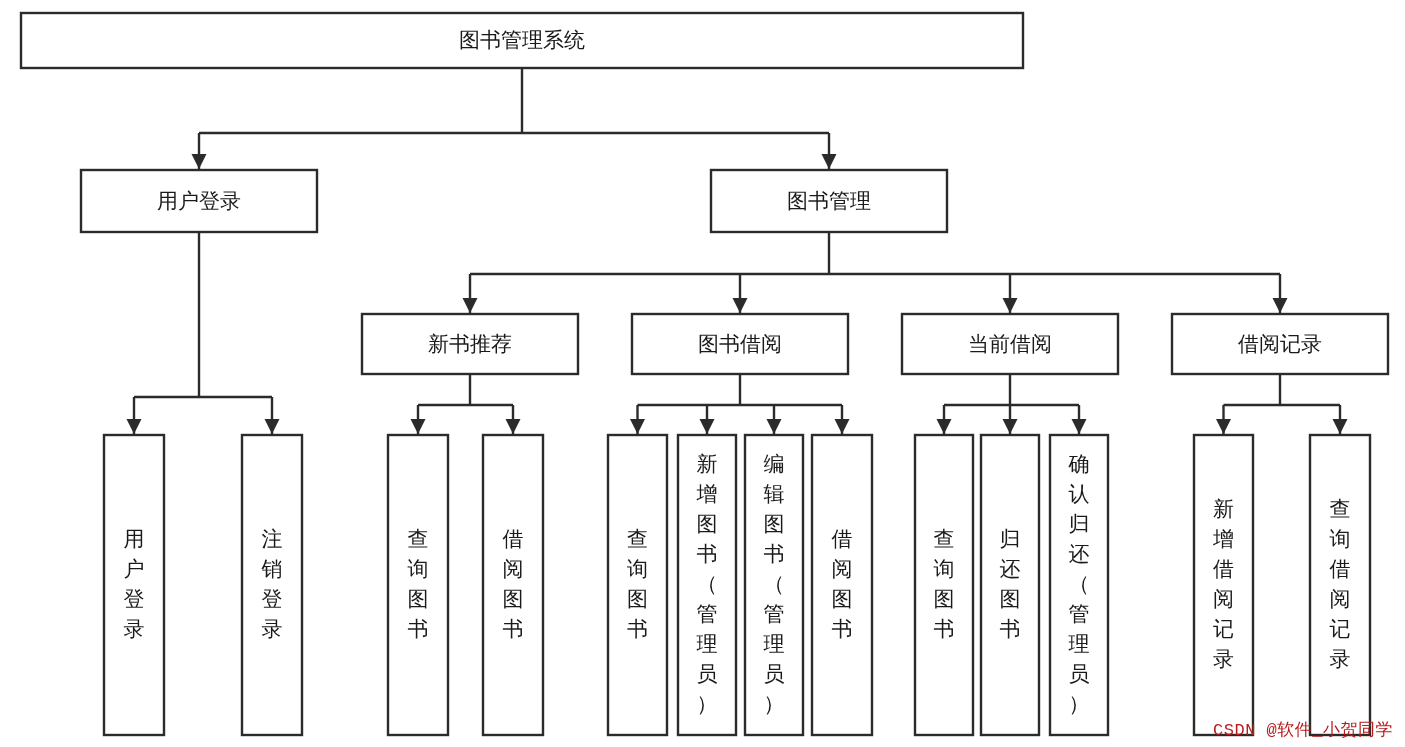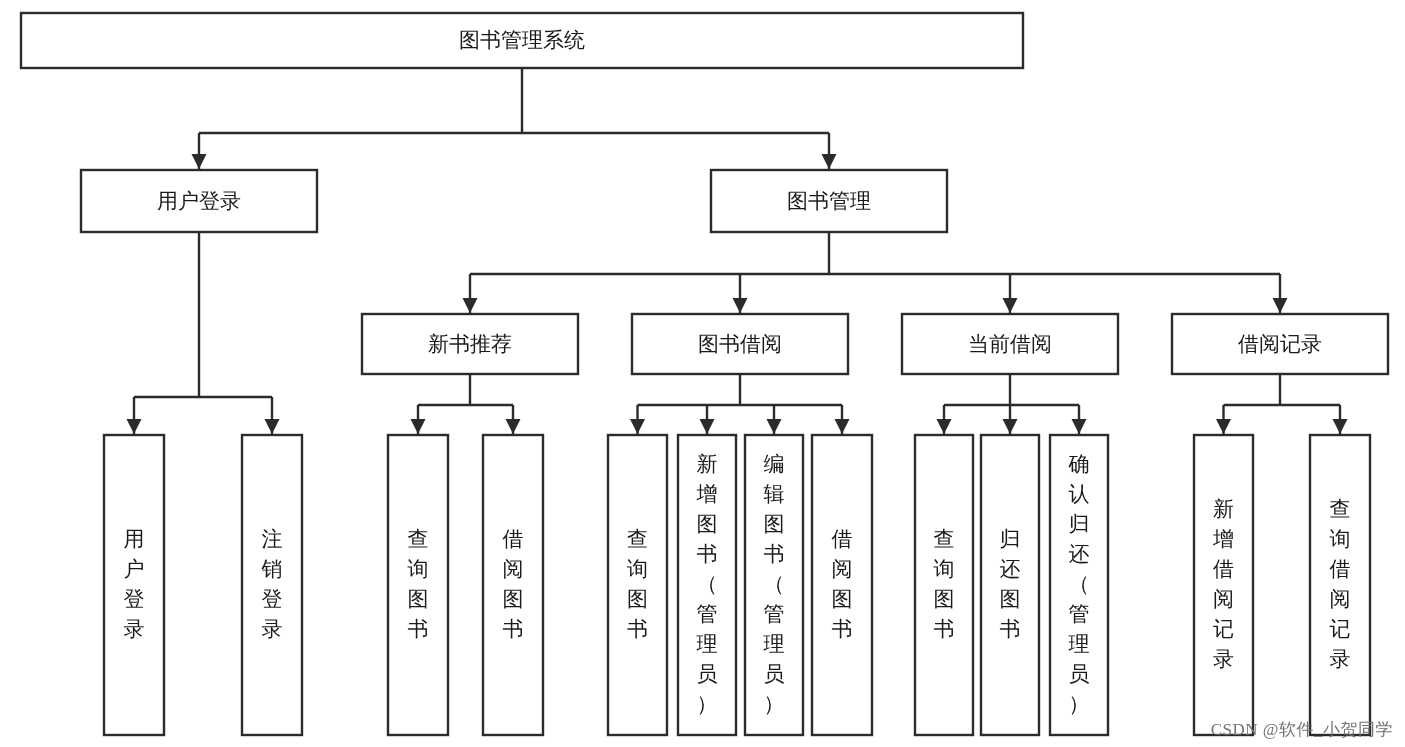--- a/index.html
+++ b/index.html
@@ -53,23 +53,23 @@
   .node-label-vertical {
     fill: #1a1a1a;
     font-family: "Liberation Sans", "DejaVu Sans", sans-serif;
     font-size: 21px;
     text-anchor: middle;
   }
   .watermark-text {
     position: absolute;
     right: 12px;
     bottom: 6px;
-    font-family: Liberation Serif, serif;
+    font-family: Liberation Mono, monospace;
     font-size: 17px;
-    color: #737373;
+    color: #b91c1c;
     white-space: nowrap;
     letter-spacing: 0.5px;
   }
 </style>
 </head>
 <body>
 
 <div id="diagram-root">
   <svg class="diagram-canvas" id="diagram-svg" viewBox="0 0 1405 747">
       <g>

